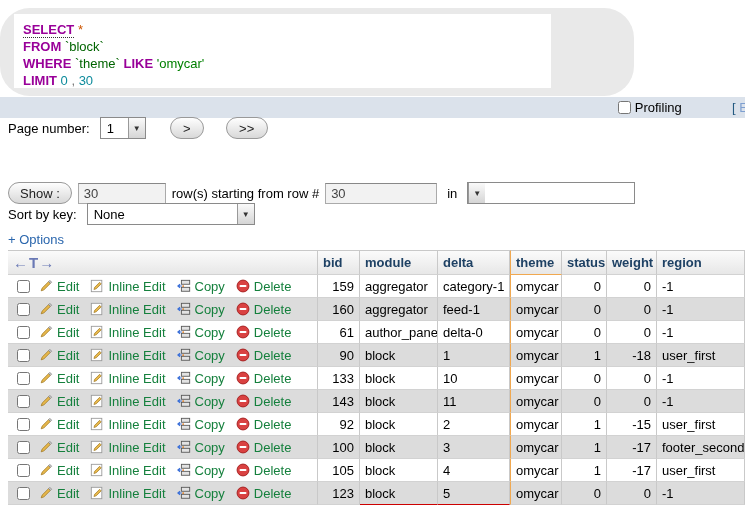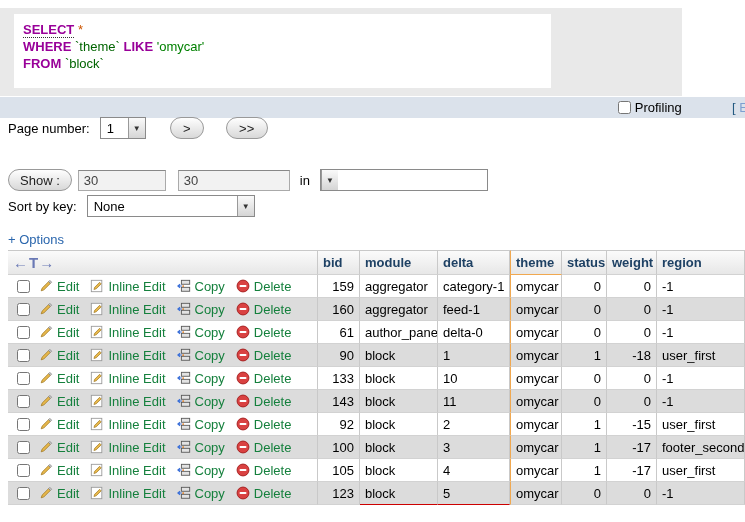--- a/index.html
+++ b/index.html
@@ -1,21 +1,21 @@
 <!DOCTYPE html>
 <html><head>
 <meta charset="utf-8">
 <style>
   * { margin:0; padding:0; box-sizing:border-box; }
   html,body { width:745px; height:522px; overflow:hidden; background:#fff;
     font-family:"Liberation Sans", sans-serif; font-size:13px; color:#000; }
   #stage { position:relative; width:745px; height:522px; }
 
   
-  .sql-panel { position:absolute; top:8px; left:0; width:682px; height:88px; background:#e9e9e9; }
+  .sql-panel { position:absolute; top:8px; left:0; width:634px; height:88px; background:#e9e9e9;border-radius:30px; }
   .sql-inner { position:absolute; top:6px; left:14px; width:537px; height:74px; background:#fff; padding:7px 9px; }
   .sql-line { line-height:17px; white-space:pre; }
   .kw { color:#990099; font-weight:bold; }
   .kw-u { border-bottom:1px dotted #333; }
   .ident { color:#006400; }
   .strval { color:#008000; }
   .num { color:#0d8b9c; }
   .star { color:#cc5500; }
   .comma { color:#777; }
 
@@ -87,22 +87,23 @@
   a.act svg { margin-right:4px; }
 </style>
 </head>
 <body>
 
 <div id="stage">
 
   <div class="sql-panel">
     <div class="sql-inner">
       <div class="sql-line"><span class="kw kw-u">SELECT</span><span> </span><span class="star">*</span></div>
+      <div class="sql-line"><span class="kw">FROM</span><span> </span><span class="ident">`block`</span></div>
       <div class="sql-line"><span class="kw">WHERE</span><span> </span><span class="ident">`theme`</span><span> </span><span class="kw">LIKE</span><span> </span><span class="strval">'omycar'</span></div>
-      <div class="sql-line"><span class="kw">FROM</span><span> </span><span class="ident">`block`</span></div>
+      <div class="sql-line"><span class="kw">LIMIT</span><span> </span><span class="num">0</span><span class="comma"> , </span><span class="num">30</span></div>
     </div>
   </div>
 
   <div class="prof-bar">
     <input type="checkbox" style="">
     <span class="prof-label">Profiling</span>
     <span class="lnk lnk-light"><span class="bracket">[</span><span class="lnk-light">Inline</span><span class="bracket">]</span></span>
     <span class="prof-tail"><span class="bracket">[</span> <span class="lnk-light">E</span></span>
   </div>
 
@@ -118,39 +119,40 @@
     <span class="pill" style="min-width:34px;">
         <span>&gt;</span>
       </span>
     <span class="gap12"></span>
       <span class="gap10"></span>
     <span class="pill" style="min-width:42px;">
         <span>&gt;&gt;</span>
       </span>
   </div>
 
-  <div class="row-abs" style="top:169px; width:737px;">
+  <div class="row-abs" style="top:182px; width:737px;">
     <span class="pill">
         <span>Show :</span>
       </span>
     <span class="gap6"></span>
     <input class="inp" style="width: 88px;" value="30">
     <span class="gap6"></span>
+    <span>row(s) starting from row #</span>
     <span class="gap6"></span>
     <input class="inp" style="width: 112px;" value="30">
     <span class="gap10"></span>
     <span>in</span>
     <span class="gap10"></span>
     <span class="sel" style="width:168px;">
       <span class="sel-btn">▼</span>
     </span>
     <span class="gap10"></span>
   </div>
 
-  <div class="row-abs" style="top:195px;">
+  <div class="row-abs" style="top:203px;">
     <span>Sort by key:</span>
     <span class="gap10"></span>
     <span class="sel" style="width:168px;">
       <span class="sel-txt">None</span>
       <span class="sel-btn">▼</span>
     </span>
   </div>
 
   <div class="options-link">+ Options</div>
 

